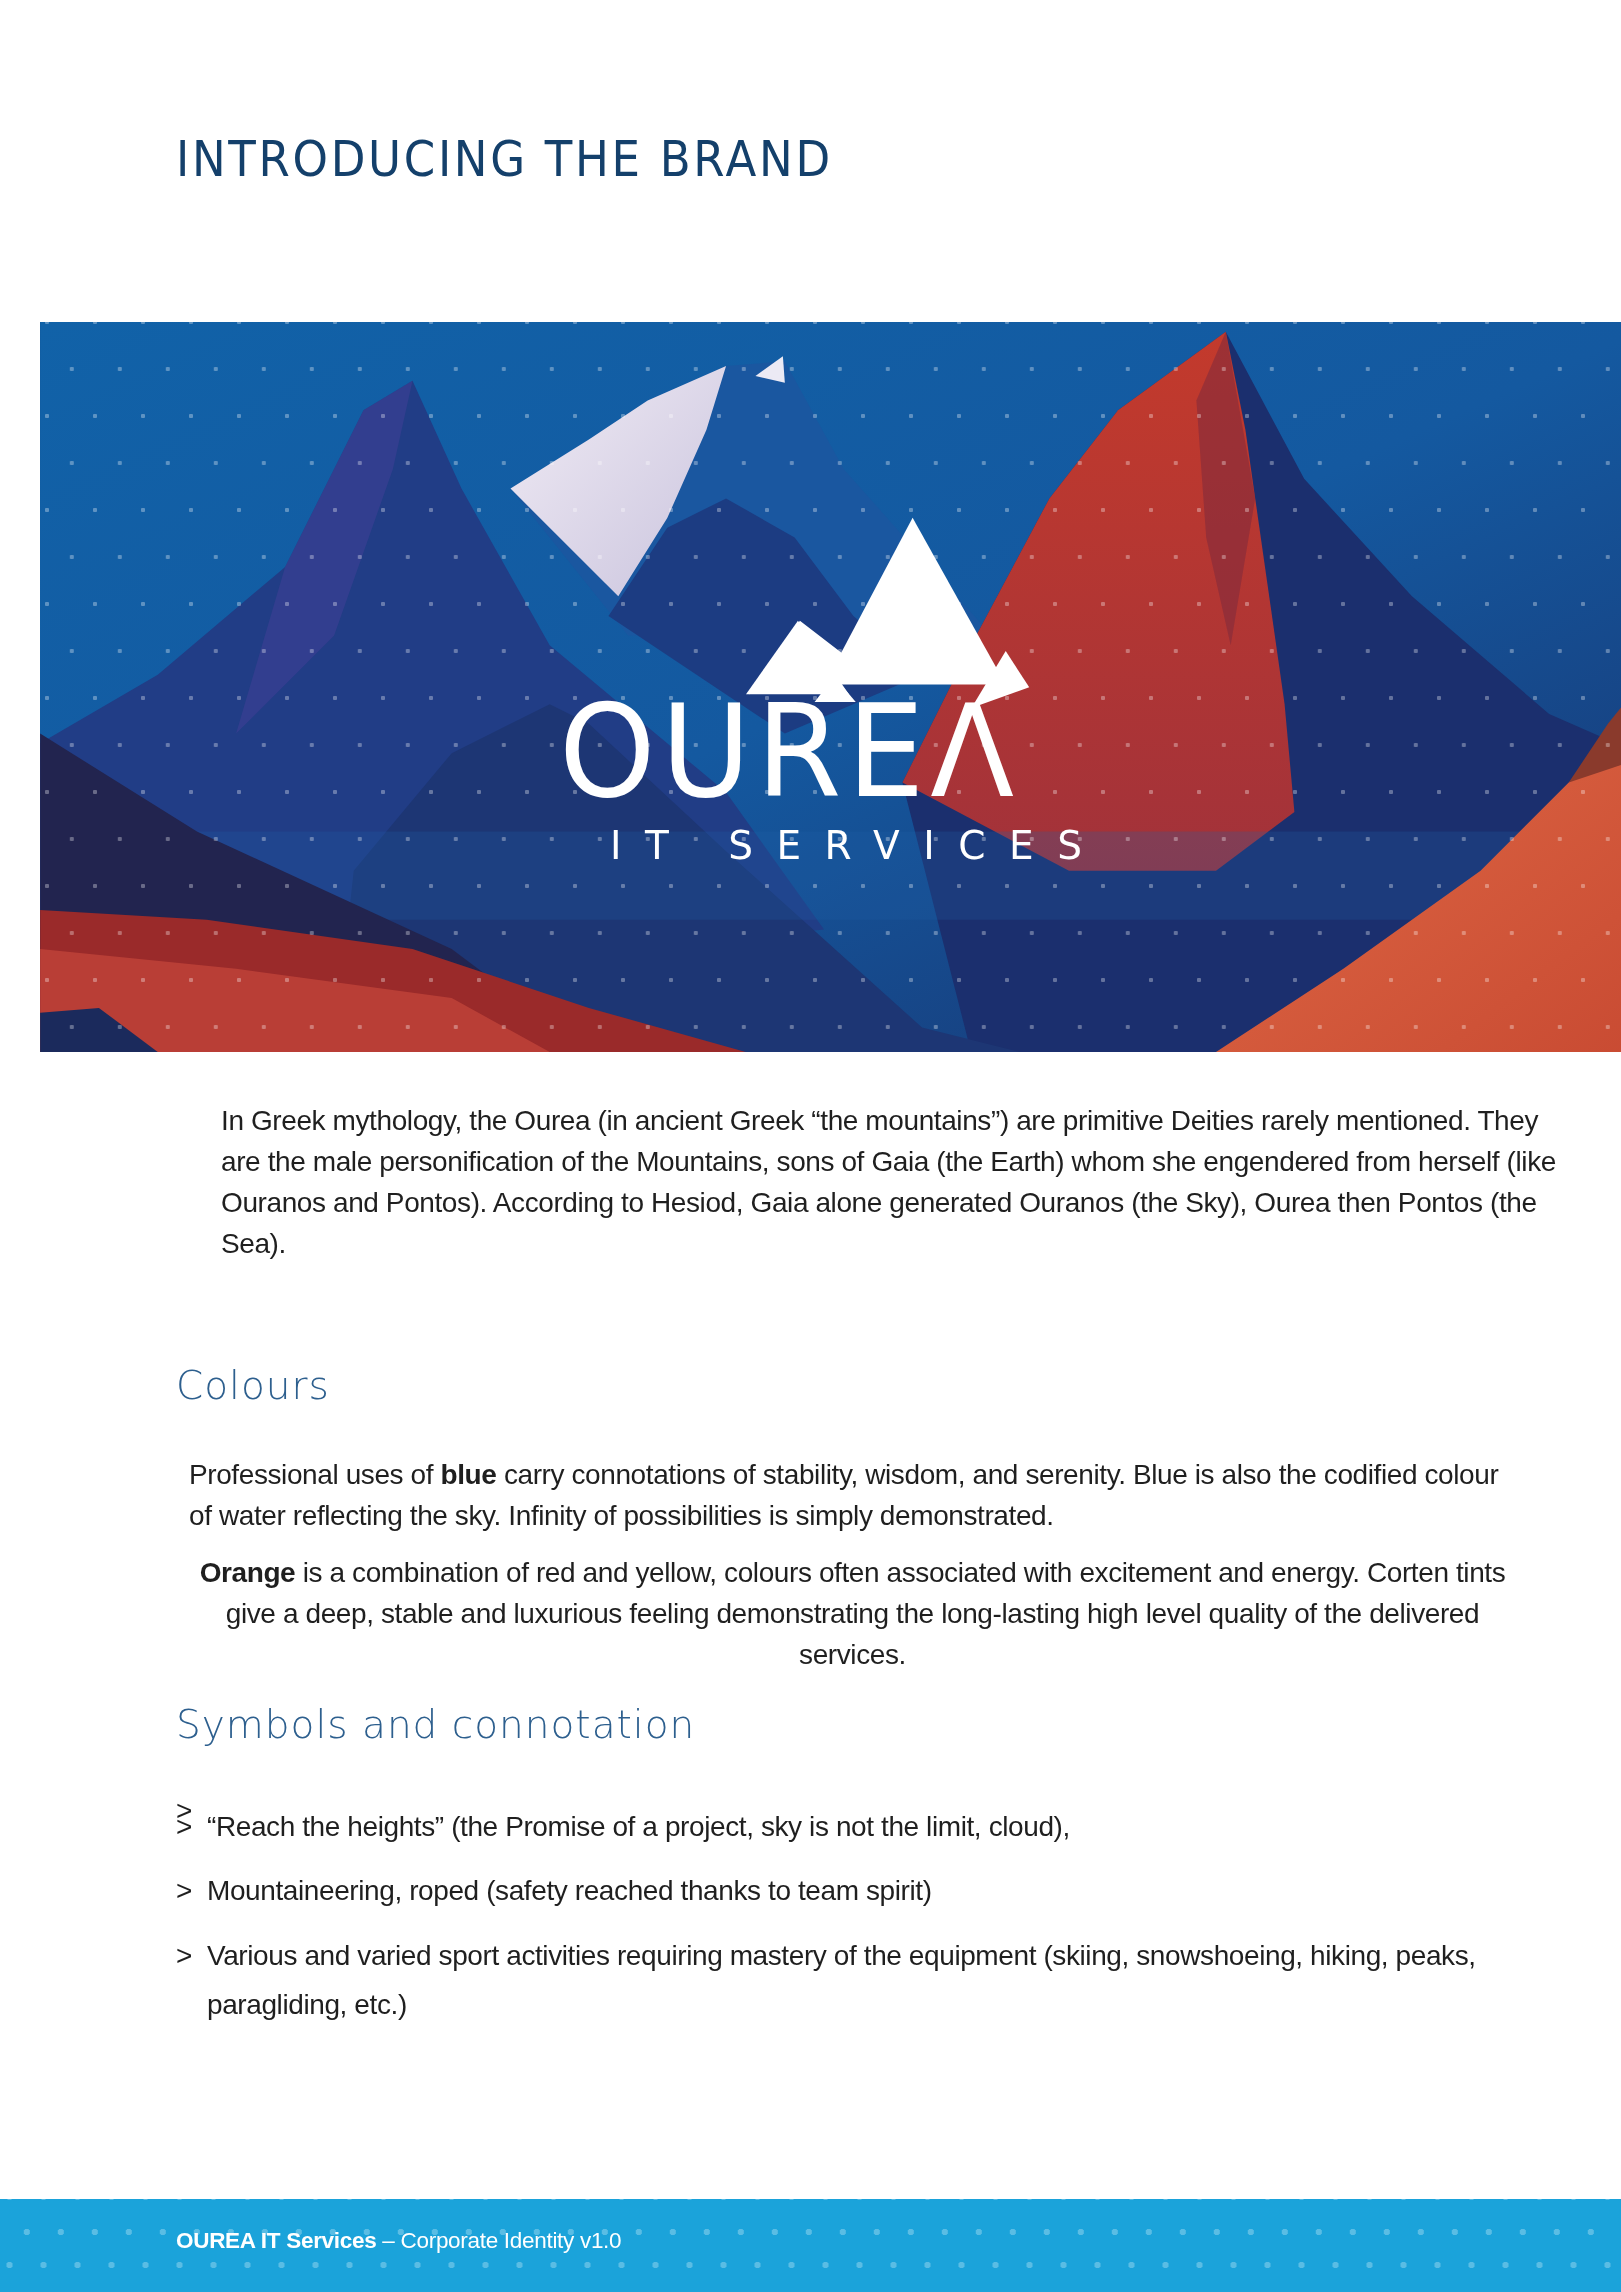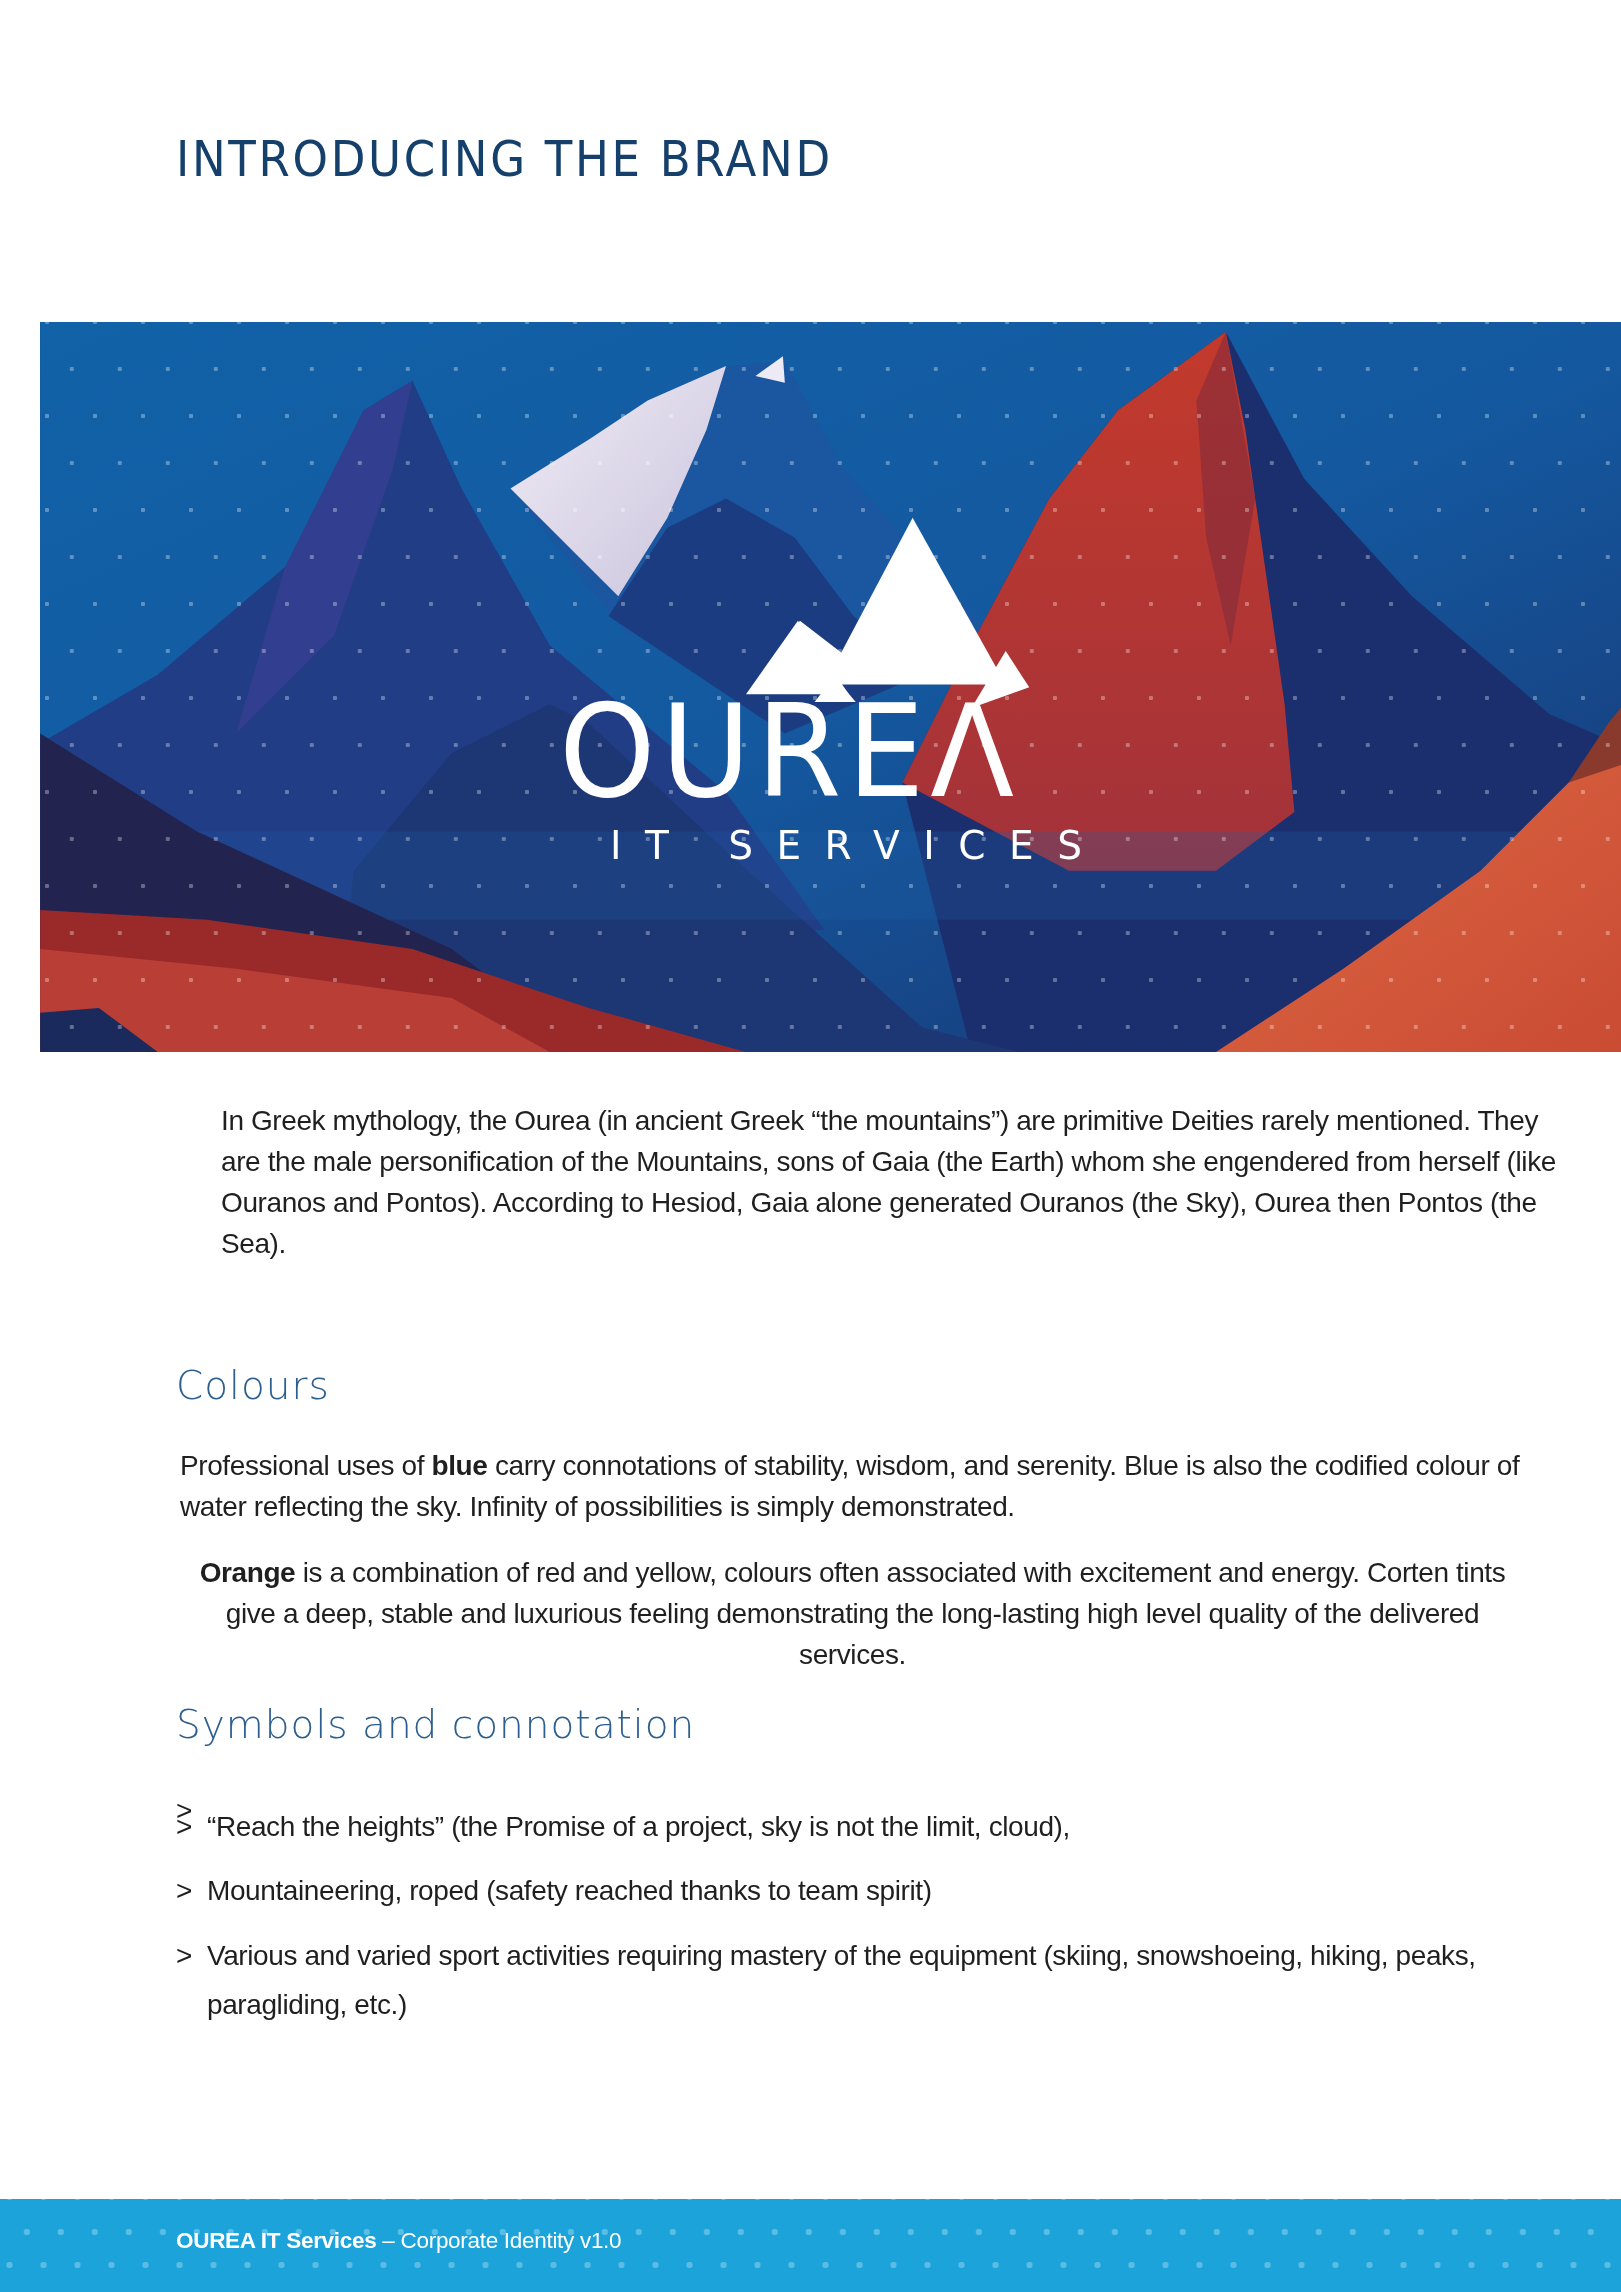--- a/index.html
+++ b/index.html
@@ -159,21 +159,21 @@
   <div class="logo-tagline">IT SERVICES</div>
 </div>
 
 <div class="content">
   <p>In Greek mythology, the Ourea (in ancient Greek “the mountains”) are primitive Deities rarely mentioned. They are the male personification of the Mountains, sons of Gaia (the Earth) whom she engendered from herself (like Ouranos and Pontos). According to Hesiod, Gaia alone generated Ouranos (the Sky), Ourea then Pontos (the Sea).</p>
 </div>
 
 <h2 class="section-heading h-colours">Colours</h2>
 
 <div class="content-abs colours-p1">
-  <p style="margin:4px;font-size:28px;line-height:41px;color:#1f1f1f;letter-spacing:-0.4px;">
+  <p style="margin:13px;font-size:28px;line-height:41px;color:#1f1f1f;letter-spacing:-0.4px;">
     <span>Professional uses of </span><b>blue</b><span> carry connotations of stability, wisdom, and serenity. Blue is also the codified colour of water reflecting the sky. Infinity of possibilities is simply demonstrated.</span>
   </p>
 </div>
 
 <div class="content-abs colours-p2">
   <p style="margin:14px;font-size:28px;line-height:41px;color:#1f1f1f;letter-spacing:-0.4px;text-align:center;">
     <b>Orange</b><span> is a combination of red and yellow, colours often associated with excitement and energy. Corten tints give a deep, stable and luxurious feeling demonstrating the long-lasting high level quality of the delivered services.</span>
   </p>
 </div>
 

